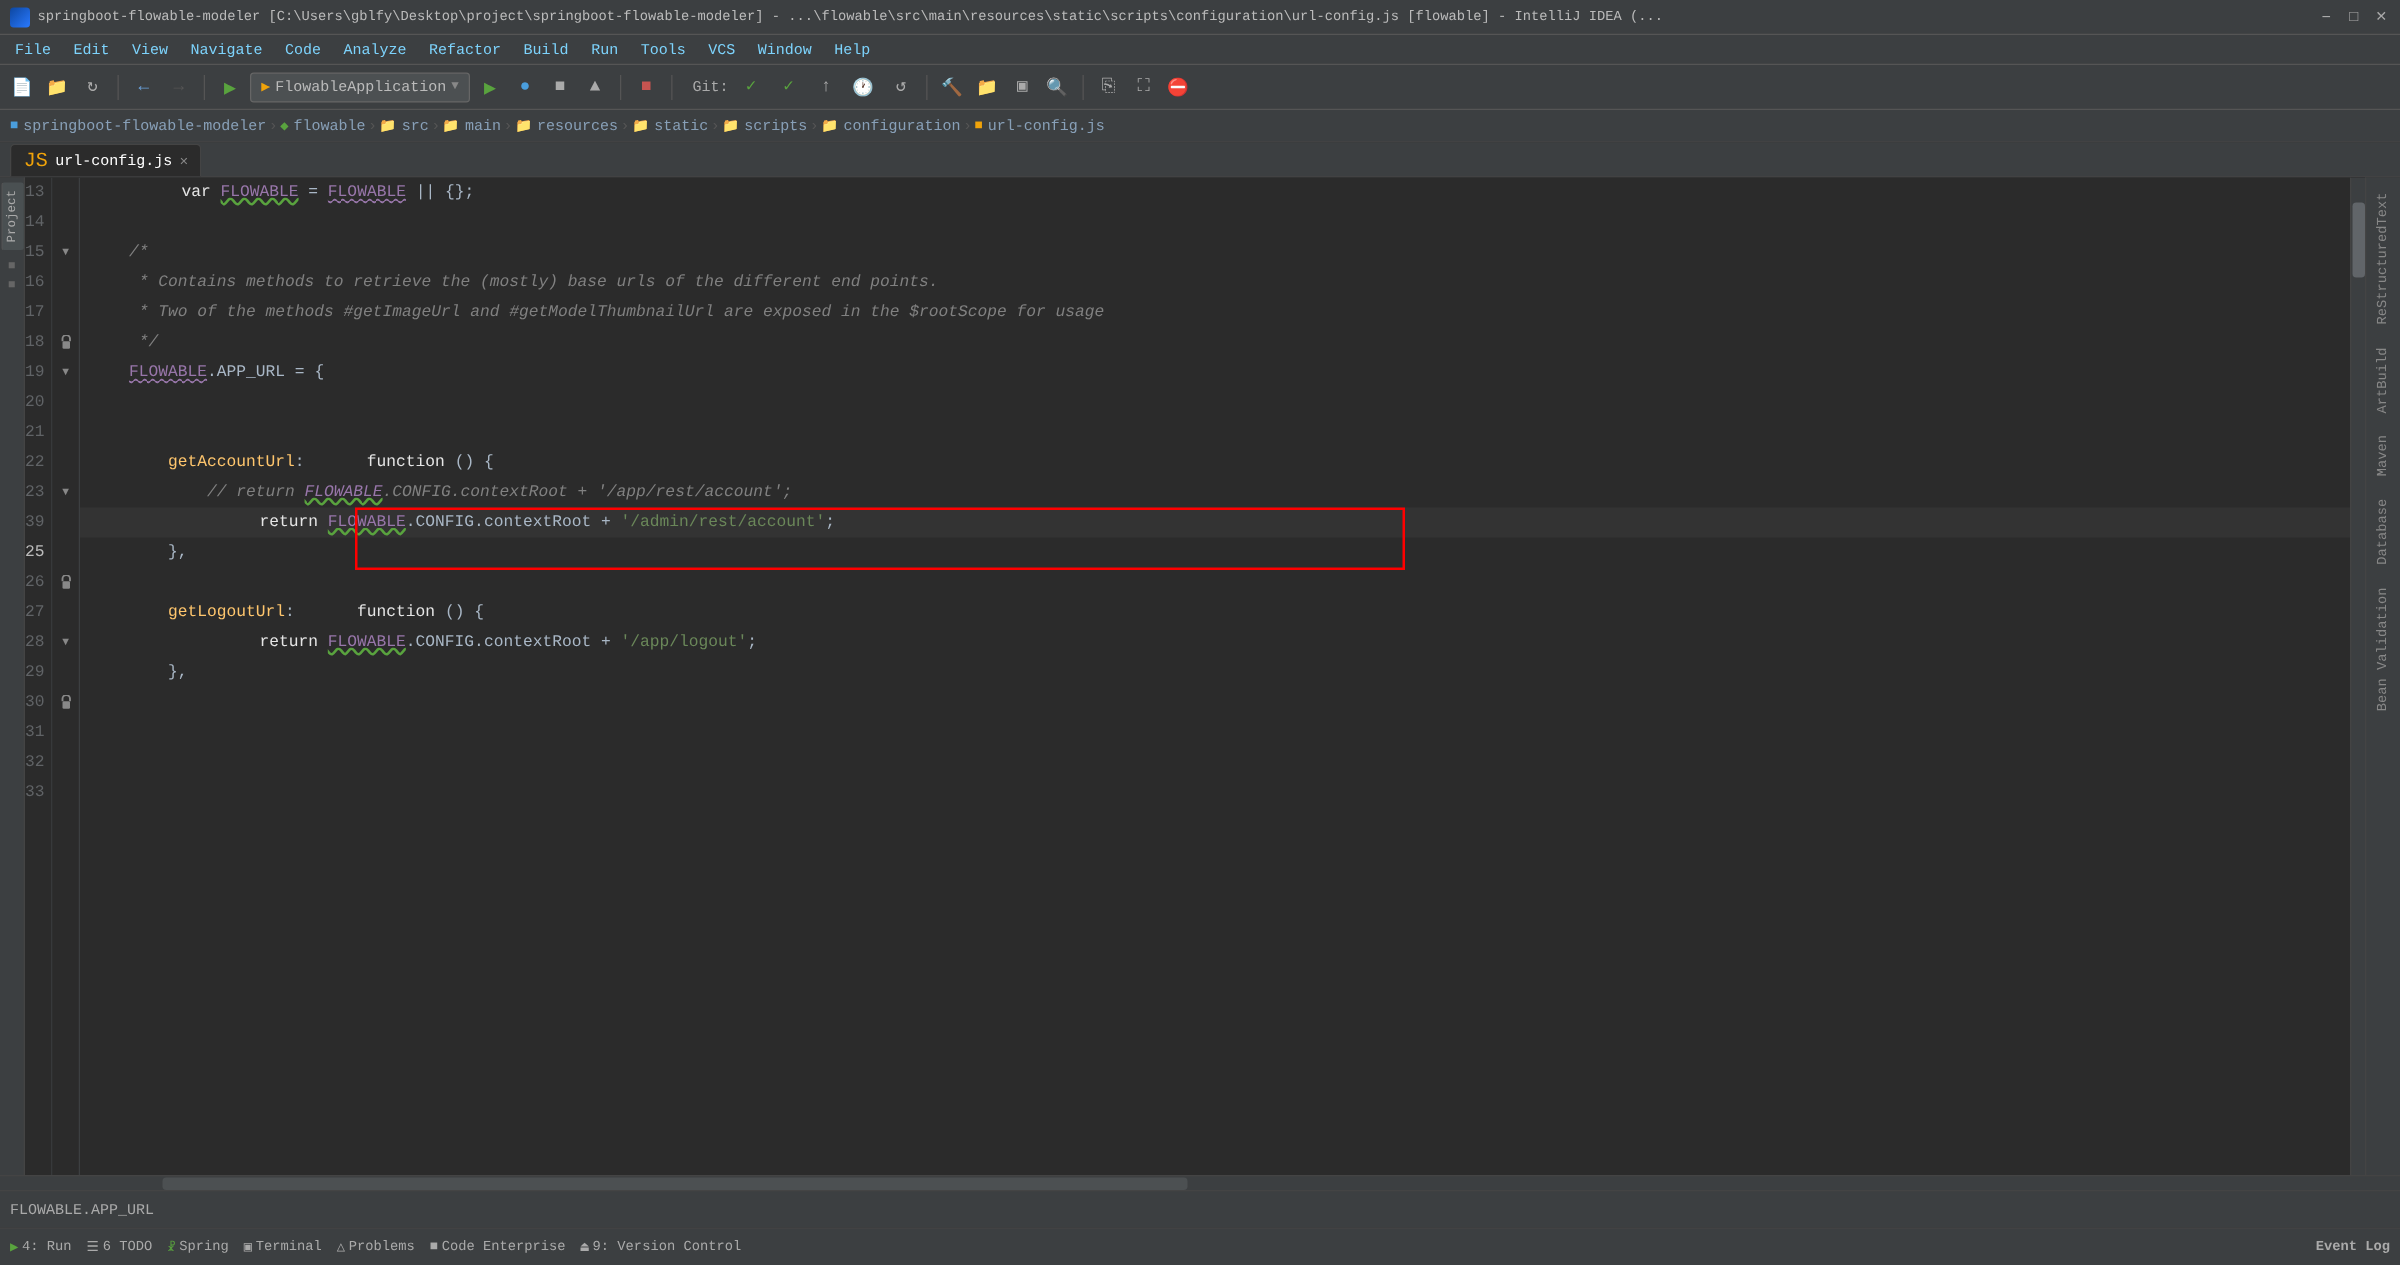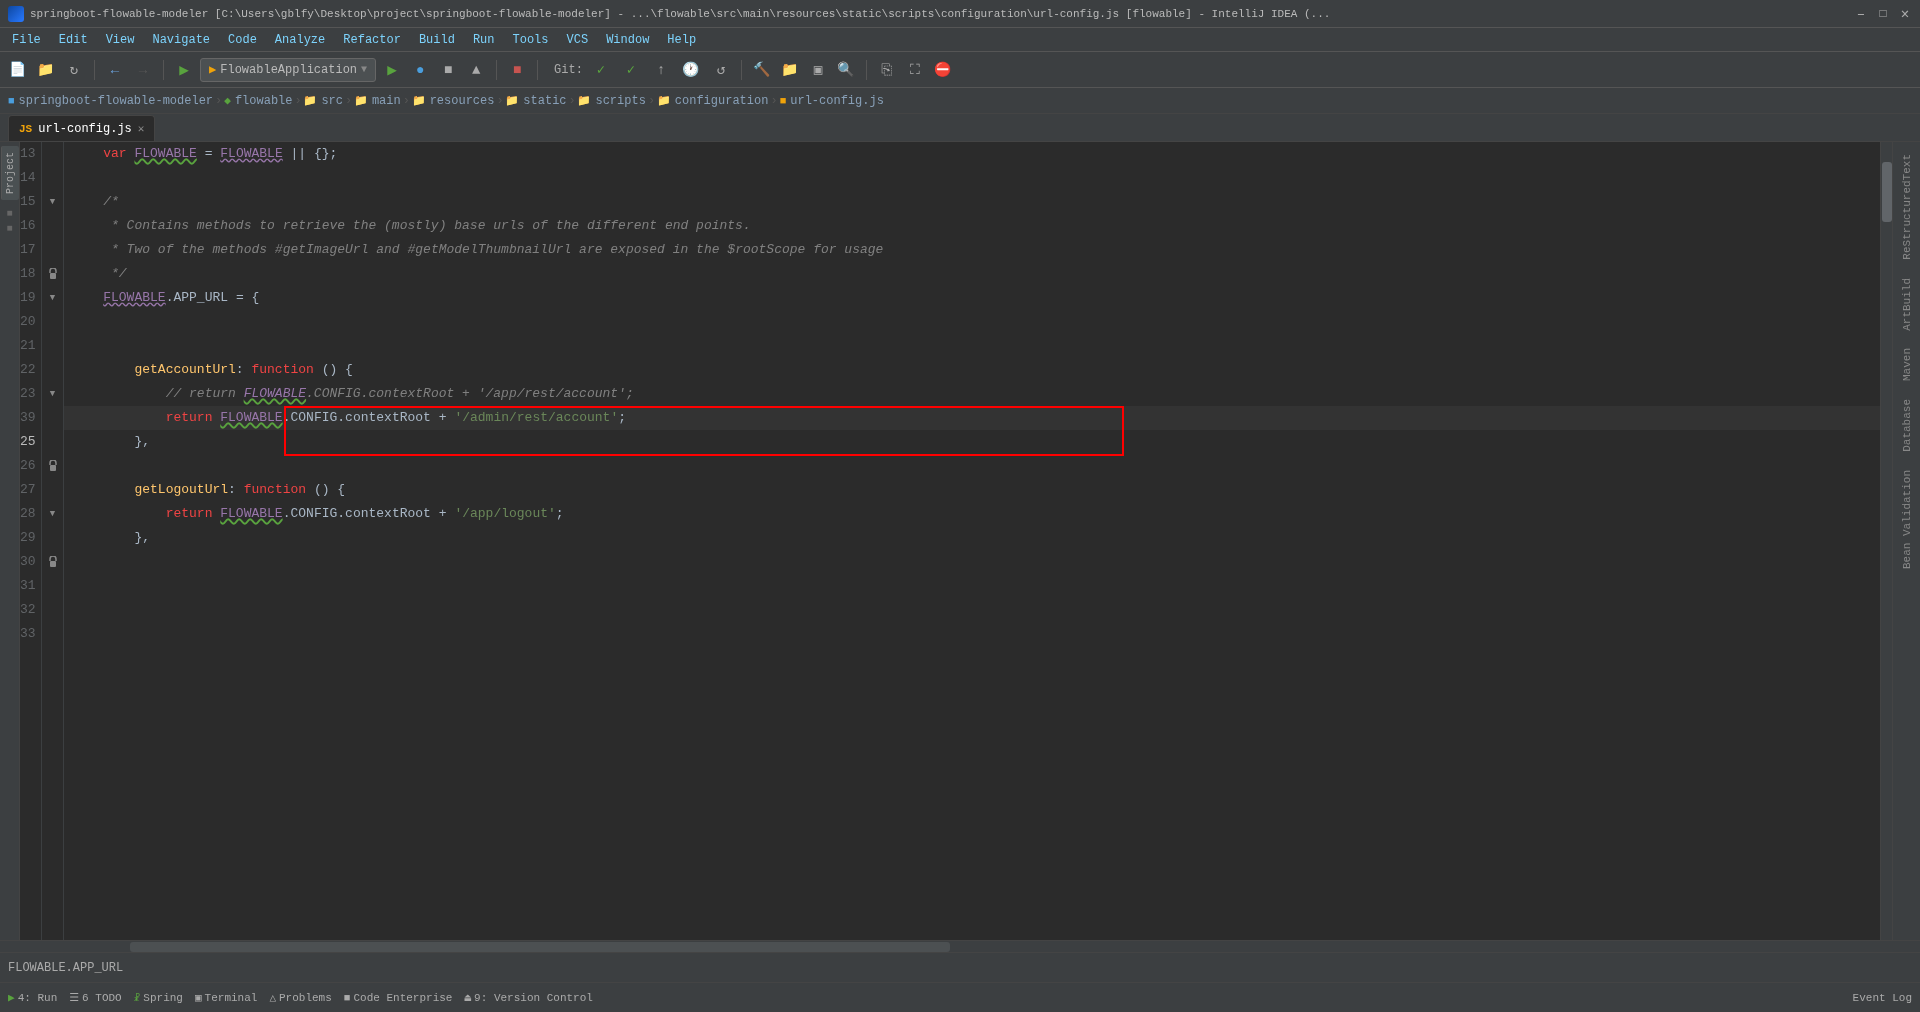--- a/index.html
+++ b/index.html
@@ -271,21 +271,21 @@
       height: 32px;
       display: flex;
       align-items: center;
       padding: 0 8px;
       border-top: 1px solid #444;
       font-size: 12px;
       color: #aaa;
     }
 
     
-    .kw { color: #ef4444; } 
+    .kw { color: #e5e5e5; margin-left: 42px; } 
     .str { color: #6a8759; } 
     .cmt { color: #808080; font-style: italic; } 
     .punct { color: #a9b7c6; } 
     .const-name { color: #9876aa; text-decoration: underline wavy; } 
     .prop { color: #a9b7c6; }
 
     
     .red-box {
       position: absolute;
       border: 2px solid #ff0000;
@@ -439,21 +439,21 @@
   </span>
   <span class="breadcrumb-sep"> › </span>
   <span class="breadcrumb-item">
     <span style="color:#f0a30a; font-size:11px;">■</span>
     <span>url-config.js</span>
   </span>
 </div>
 
 <div id="tab-bar">
   <div class="tab active">
-    <span style="color:#f0a30a; font-size:11px;font-weight:bold;">JS</span>
+    <span style="color:#f0a30a; font-size:16px;">JS</span>
     <span>url-config.js</span>
     <span class="tab-close">✕</span>
   </div>
 </div>
 
 <div id="main-container" style="height: calc(1012px - 28px - 24px - 36px - 26px - 28px - 42px - 30px); display:flex; position:relative;">
 
   <div style="width:20px; background:#3c3f41; border-right:1px solid #444; display:flex; flex-direction:column; align-items:center; padding-top:4px;">
     <span class="project-tab" style="writing-mode:vertical-rl; transform:rotate(180deg); font-size:10px; color:#aaa; padding:6px 3px; background:#4a5052; border-radius:2px; cursor:pointer;">Project</span>
     <div style="height:8px;"></div>
@@ -646,16 +646,16 @@
   </span>
   <span style="font-size:11px; color:#aaa; cursor:pointer; display:flex; align-items:center; gap:3px;">
     <span>■</span>
     <span>Code Enterprise</span>
   </span>
   <span style="font-size:11px; color:#aaa; cursor:pointer; display:flex; align-items:center; gap:3px;">
     <span>⏏</span>
     <span>9: Version Control</span>
   </span>
   <span style="flex:1;"></span>
-  <span style="font-size:11px; color:#aaa; cursor:pointer;">
+  <span style="font-size:11px; color:#aaa; cursor:pointer;font-weight:bold;">
     <span>Event Log</span>
   </span>
 </div>
 
 </body></html>

